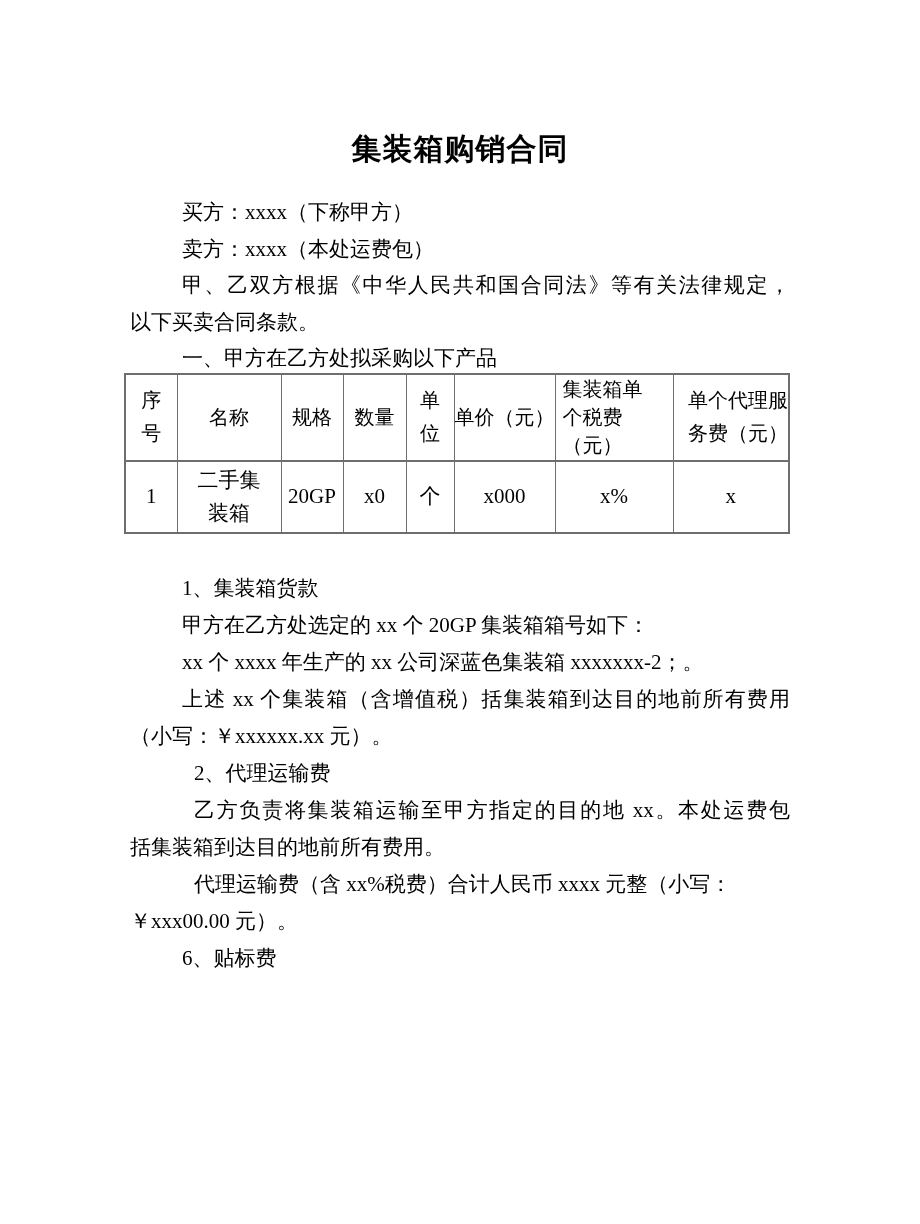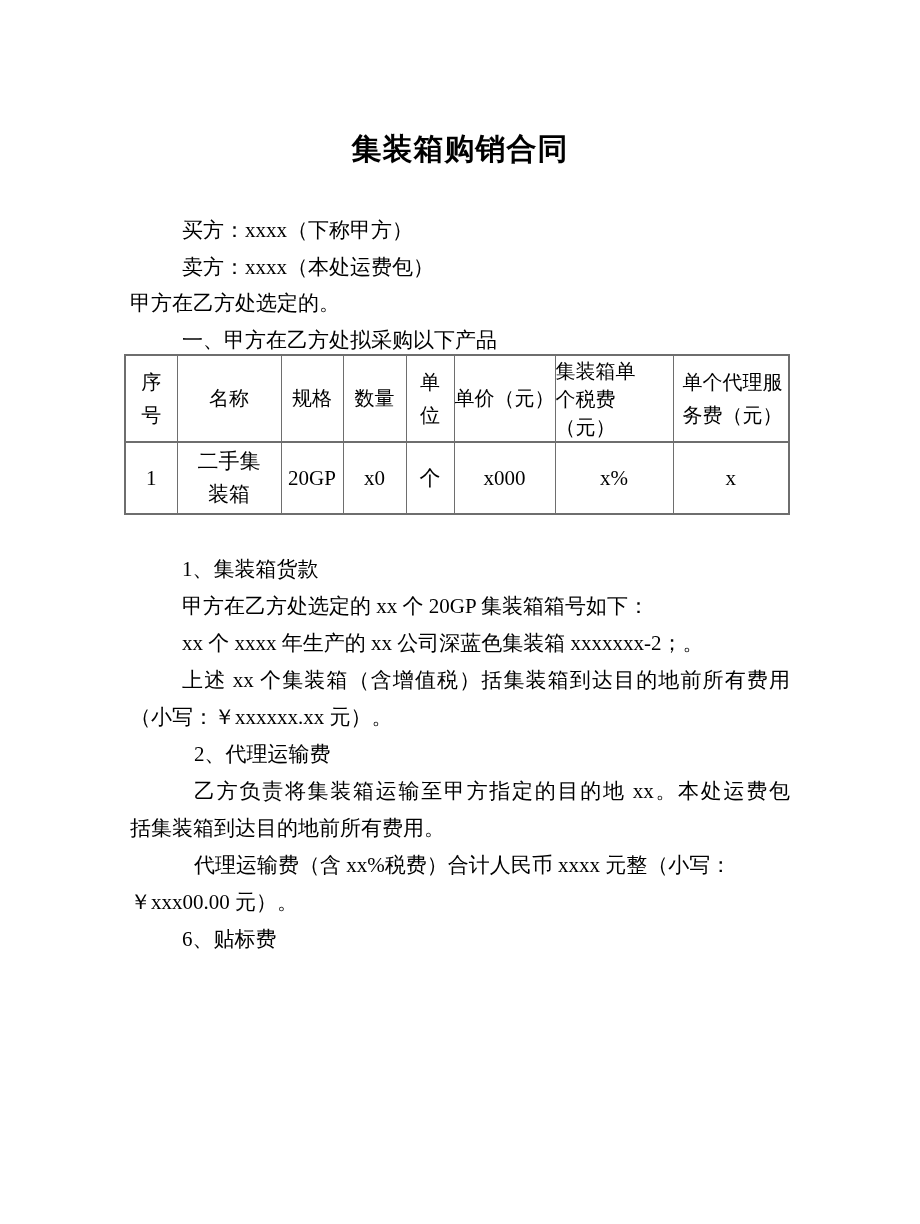--- a/index.html
+++ b/index.html
@@ -19,21 +19,21 @@
     text-align: center;
     font-family: "Liberation Sans", "DejaVu Sans", sans-serif;
     font-weight: bold;
     font-size: 30px;
     letter-spacing: 1px;
   }
   .content {
     margin-left: 130px;
     width: 660px;
   }
-  .block-intro { margin-top: 42px; }
+  .block-intro { margin-top: 24px; }
   .tline {
     font-size: 21px;
     height: 36.6px;
     line-height: 36.6px;
     white-space: normal;
   }
   .block-body { margin-top: 36px; }
   .block-body .tline { height: 37px; line-height: 37px; }
   .ind2 { text-indent: 52px; }
   .ind3 { text-indent: 64px; }
@@ -60,22 +60,22 @@
     height: 85px;
     font-size: 20px;
     line-height: 33px;
     border-bottom-width: 2px;
   }
   .ctable td {
     height: 70px;
     font-size: 21px;
     line-height: 33px;
   }
-  th.cell-tight { line-height: 28px; text-align: left; padding-left: 0; }
-  th.cell-left  { text-align: left; padding-left: 9px; }
+  th.cell-tight { line-height: 28px; text-align: left; padding-left: 7px; }
+  th.cell-left  { text-align: right; padding-left: 9px; }
 
   .page-footer {
     position: absolute;
     top: 1121px;
     left: 0;
     width: 100%;
     text-align: left;
     font-family: "Liberation Sans", "DejaVu Sans", sans-serif;
     font-size: 20px;
     color: #404040;
@@ -87,21 +87,22 @@
 
 <div class="page">
 
   <div class="doc-title">集装箱购销合同</div>
 
   <div class="content">
 
     <div class="block-intro">
       <div class="tline ind2">买方：xxxx（下称甲方）</div>
       <div class="tline ind2">卖方：xxxx（本处运费包）</div>
-      <div class="tline">甲方在乙方处选定的。</div>
+      <div class="tline ind2 jf">甲、乙双方根据《中华人民共和国合同法》等有关法律规定，</div>
+      <div class="tline">以下买卖合同条款。</div>
       <div class="tline ind2">一、甲方在乙方处拟采购以下产品</div>
     </div>
 
     <table class="ctable">
       <colgroup>
         <col style="width:52px">
           <col style="width:104px">
           <col style="width:62px">
           <col style="width:63px">
         <col style="width:48px">

